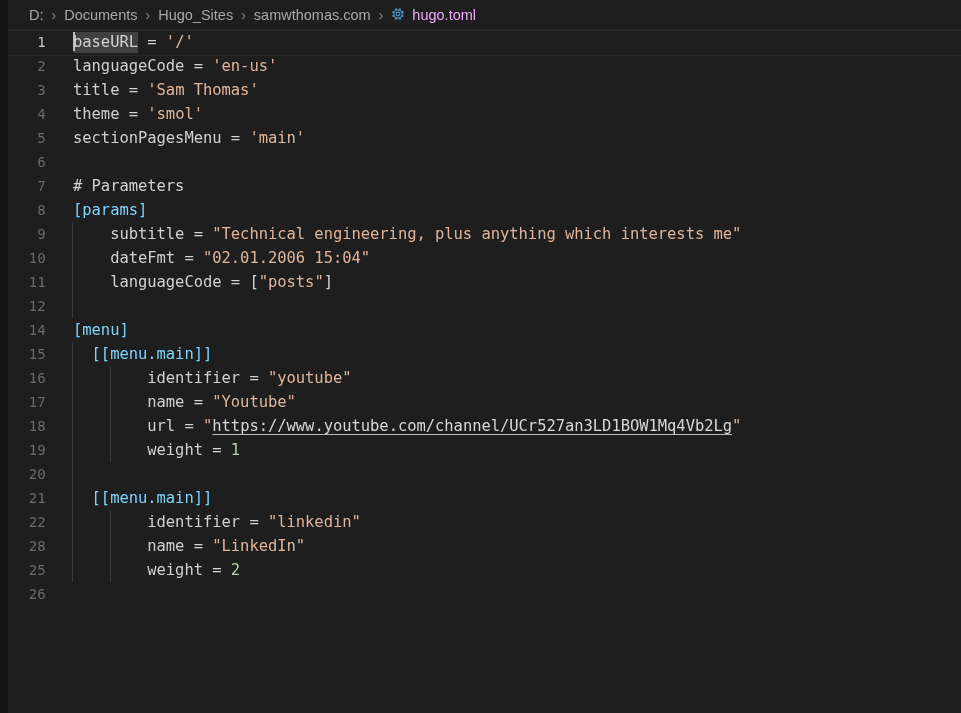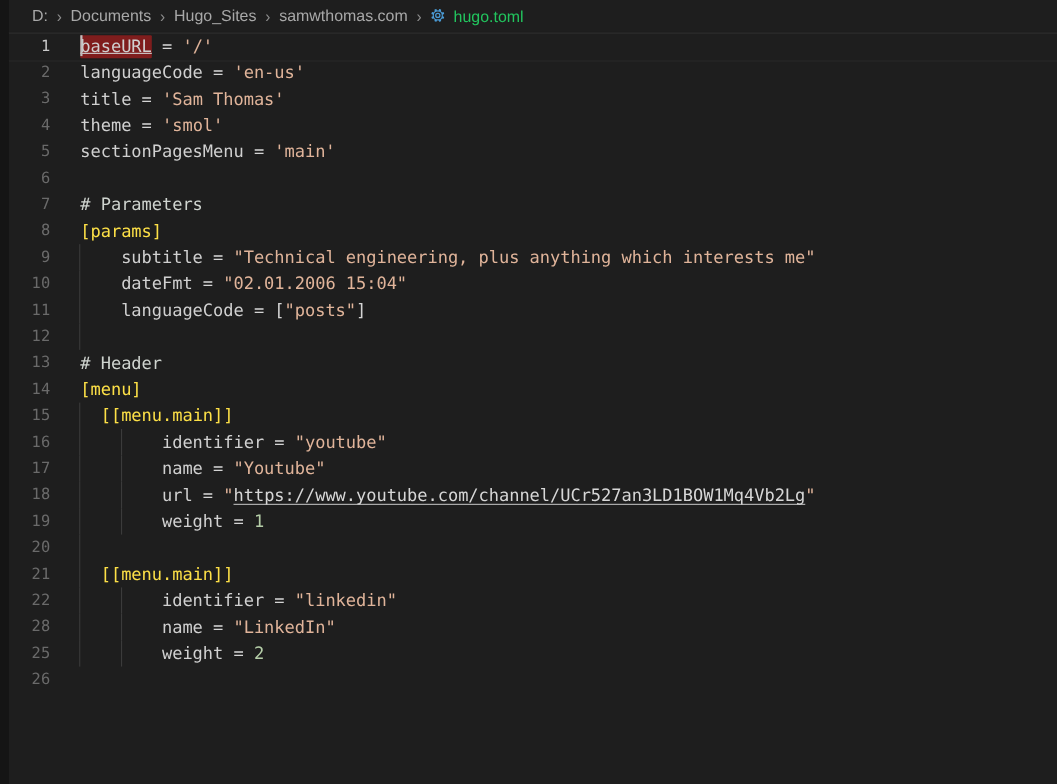--- a/index.html
+++ b/index.html
@@ -28,21 +28,21 @@
     font-size: 14.5px;
     color: #a9a9a9;
     white-space: nowrap;
     overflow: hidden;
   }
   .crumb { color: #a8a8a8; padding: 0 1px; }
   .crumb-sep {
     color: #8c8c8c; padding: 0 7px; font-size: 14px;
     display: inline-block; transform: scaleY(1.05);
   }
-  .crumb-file { color: #22c55e; }
+  .crumb-file { color: #f0abfc; }
   .crumb-icon { display: inline-flex; align-items: center; margin-right: 7px; position: relative; top: 1px; }
 
   
   .editor {
     position: relative; flex: 1;
     background: #1e1e1e;
     overflow: hidden;
   }
   .code-scroll { position: absolute; inset: 0; }
 
@@ -89,30 +89,29 @@
   }
 
   .code .txt { position: relative; z-index: 2; }
 
   
   .k    { color: #d0d0d0; }          
   .op   { color: #d4d4d4; }          
   .str  { color: #e0b49a; }          
   .num  { color: #b5cea8; }          
   .cmt  { color: #cfd4cf; margin-top: 48px; }          
-  .tbl  { color: #fde047; }          
+  .tbl  { color: #7dd3fc; }          
   .lnk  { color: #d7d7d7; text-decoration: underline; text-underline-offset: 3px; text-decoration-color: #b9b9b9; }
 
   
   .wordsel {
-    background: #7f1d1d;
+    background: #404040;
     border-radius: 1px;
     padding: 1px 0 2px 0;
     margin: -1px 0 -2px 0;
-    text-decoration: underline;
   }
   .caret {
     display: inline-block; width: 2px; height: 19px;
     background: #bfbfbf; vertical-align: -4px;
     margin-right: -2px; position: relative; z-index: 3;
   }
 </style>
 </head>
 <body>
 
@@ -144,21 +143,20 @@
         <div class="row"><div class="gutter">3</div><div class="code"><span class="txt"><span class="k">title</span><span class="op"> = </span><span class="str">'Sam Thomas'</span></span></div></div>
         <div class="row"><div class="gutter">4</div><div class="code"><span class="txt"><span class="k">theme</span><span class="op"> = </span><span class="str">'smol'</span></span></div></div>
         <div class="row"><div class="gutter">5</div><div class="code"><span class="txt"><span class="k">sectionPagesMenu</span><span class="op"> = </span><span class="str">'main'</span></span></div></div>
         <div class="row"><div class="gutter">6</div><div class="code"><span class="txt"></span></div></div>
         <div class="row"><div class="gutter">7</div><div class="code"><span class="txt"><span class="cmt"># Parameters</span></span></div></div>
         <div class="row"><div class="gutter">8</div><div class="code"><span class="txt"><span class="tbl">[params]</span></span></div></div>
         <div class="row"><div class="gutter">9</div><div class="code"><span class="iguide" style="left: 0px;"></span><span class="txt"><span>    </span><span class="k">subtitle</span><span class="op"> = </span><span class="str">"Technical engineering, plus anything which interests me"</span></span></div></div>
         <div class="row"><div class="gutter">10</div><div class="code"><span class="iguide" style="left: 0px;"></span><span class="txt"><span>    </span><span class="k">dateFmt</span><span class="op"> = </span><span class="str">"02.01.2006 15:04"</span></span></div></div>
         <div class="row"><div class="gutter">11</div><div class="code"><span class="iguide" style="left: 0px;"></span><span class="txt"><span>    </span><span class="k">languageCode</span><span class="op"> = </span><span class="op">[</span><span class="str">"posts"</span><span class="op">]</span></span></div></div>
         <div class="row"><div class="gutter">12</div><div class="code"><span class="iguide" style="left: 0px;"></span><span class="txt"></span></div></div>
-        <div class="row"><div class="gutter">13</div><div class="code"><span class="txt"><span class="cmt"># Header</span></span></div></div>
         <div class="row"><div class="gutter">14</div><div class="code"><span class="txt"><span class="tbl">[menu]</span></span></div></div>
         <div class="row"><div class="gutter">15</div><div class="code"><span class="iguide" style="left: 0px;"></span><span class="txt"><span>  </span><span class="tbl">[[menu.main]]</span></span></div></div>
         <div class="row"><div class="gutter">16</div><div class="code"><span class="iguide" style="left: 0px;"></span><span class="iguide" style="left: 37.5px;"></span><span class="txt"><span>        </span><span class="k">identifier</span><span class="op"> = </span><span class="str">"youtube"</span></span></div></div>
         <div class="row"><div class="gutter">17</div><div class="code"><span class="iguide" style="left: 0px;"></span><span class="iguide" style="left: 37.5px;"></span><span class="txt"><span>        </span><span class="k">name</span><span class="op"> = </span><span class="str">"Youtube"</span></span></div></div>
         <div class="row"><div class="gutter">18</div><div class="code"><span class="iguide" style="left: 0px;"></span><span class="iguide" style="left: 37.5px;"></span><span class="txt"><span>        </span><span class="k">url</span><span class="op"> = </span><span class="str">"</span><span class="lnk">https://www.youtube.com/channel/UCr527an3LD1BOW1Mq4Vb2Lg</span><span class="str">"</span></span></div></div>
         <div class="row"><div class="gutter">19</div><div class="code"><span class="iguide" style="left: 0px;"></span><span class="iguide" style="left: 37.5px;"></span><span class="txt"><span>        </span><span class="k">weight</span><span class="op"> = </span><span class="num">1</span></span></div></div>
         <div class="row"><div class="gutter">20</div><div class="code"><span class="iguide" style="left: 0px;"></span><span class="txt"></span></div></div>
         <div class="row"><div class="gutter">21</div><div class="code"><span class="iguide" style="left: 0px;"></span><span class="txt"><span>  </span><span class="tbl">[[menu.main]]</span></span></div></div>
         <div class="row"><div class="gutter">22</div><div class="code"><span class="iguide" style="left: 0px;"></span><span class="iguide" style="left: 37.5px;"></span><span class="txt"><span>        </span><span class="k">identifier</span><span class="op"> = </span><span class="str">"linkedin"</span></span></div></div>
         <div class="row"><div class="gutter">28</div><div class="code"><span class="iguide" style="left: 0px;"></span><span class="iguide" style="left: 37.5px;"></span><span class="txt"><span>        </span><span class="k">name</span><span class="op"> = </span><span class="str">"LinkedIn"</span></span></div></div>

